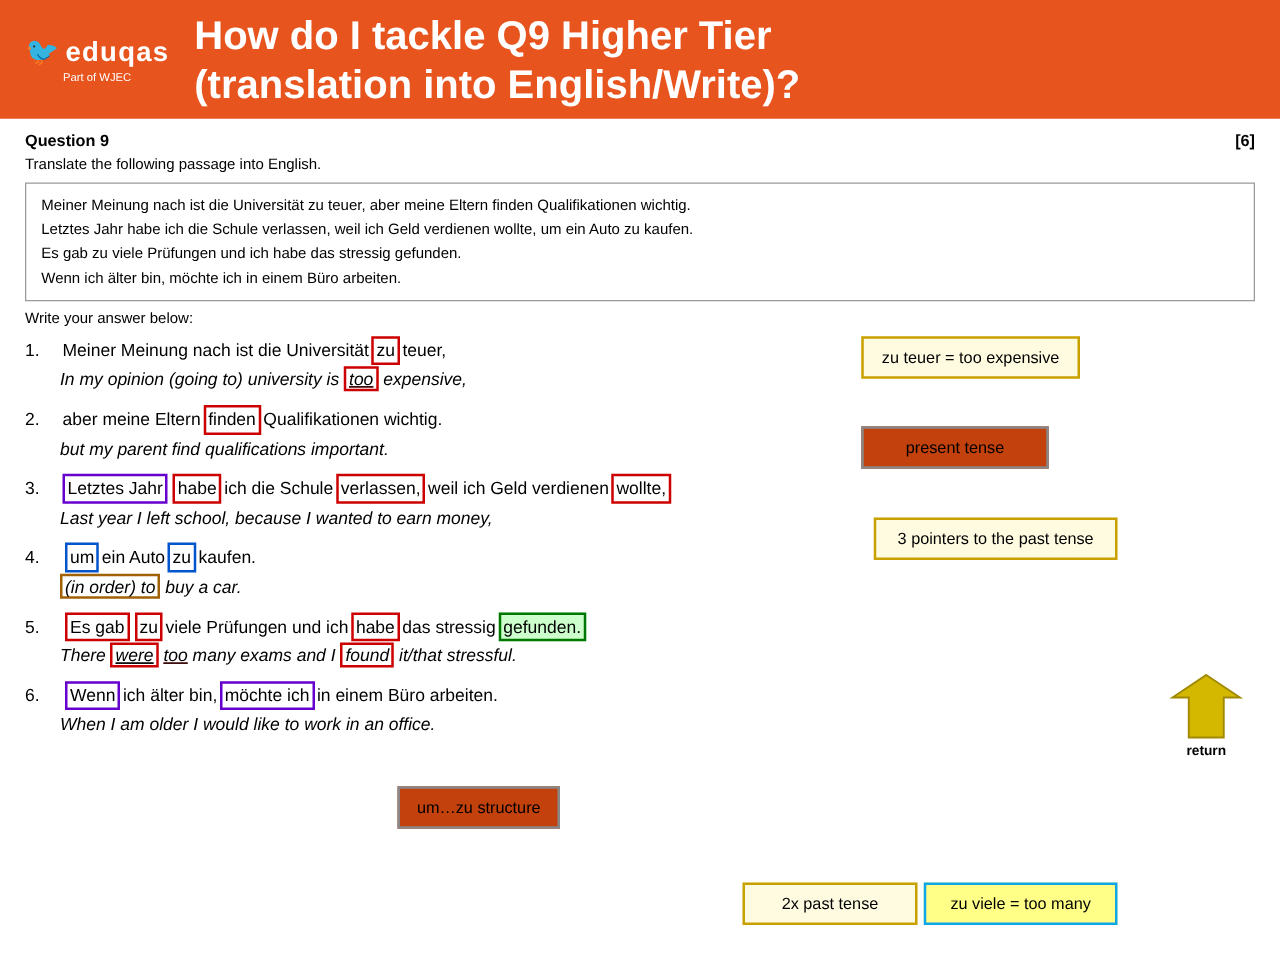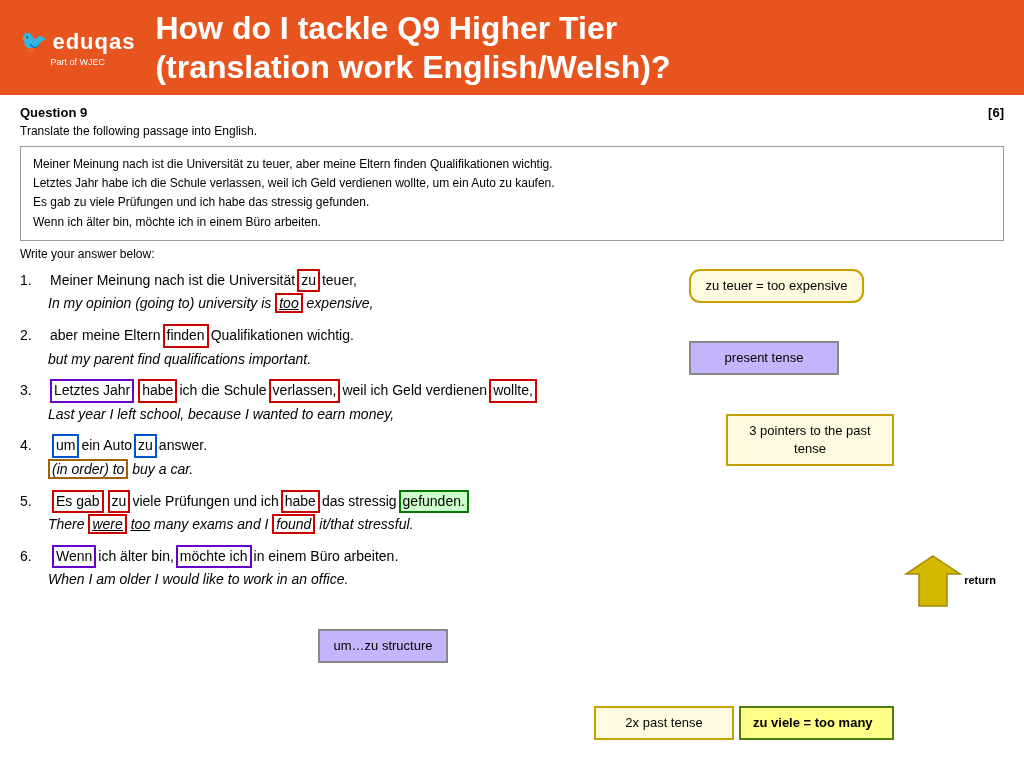--- a/index.html
+++ b/index.html
@@ -146,59 +146,59 @@
     .info-box {
       border: 2px solid #c8a000;
       background: #fffbe0;
       padding: 6px 12px;
       font-size: 13px;
       text-align: center;
       position: absolute;
     }
     .info-box-plain {
       border: 2px solid #888;
-      background: #c4b5fd;
+      background: #c2410c;
       padding: 6px 12px;
       font-size: 13px;
       text-align: center;
       position: absolute;
     }
     .info-box-yellow {
-      border: 2px solid #4d7c0f;
+      border: 2px solid #0ea5e9;
       background: #ffff88;
       padding: 6px 12px;
       font-size: 13px;
+      text-align: center;
       position: absolute;
-      font-weight: bold;
     }
 
     
     .return-arrow {
       position: absolute;
       right: 8px;
       bottom: 10px;
       display: flex;
-      flex-direction: row;
+      flex-direction: column;
       align-items: center;
     }
   </style>
 </head>
 <body>
 
 <div class="header">
   <div class="logo-area">
     <div class="logo-box">
       <span>🐦</span>
       <span>eduqas</span>
     </div>
     <div class="logo-sub">Part of WJEC</div>
   </div>
   <div class="header-title">
     <div>How do I tackle Q9 Higher Tier</div>
-    <div>(translation work English/Welsh)?</div>
+    <div>(translation into English/Write)?</div>
   </div>
 </div>
 
 <div class="main">
 
   <div class="question-header">
     <span>Question 9</span>
     <span>[6]</span>
   </div>
   <div class="write-below">
@@ -249,21 +249,21 @@
     <div class="translation-line">
       <em>Last year I left school, because I wanted to earn money,</em>
     </div>
 
     <div class="sentence-line">
       <span class="sentence-num">4.</span>
       <span> </span>
         <span class="box-blue">um</span>
         <span> ein Auto </span>
         <span class="box-blue">zu</span>
-        <span> answer.</span>
+        <span> kaufen.</span>
     </div>
     <div class="translation-line">
       <em><span class="italic-box">(in order) to</span> buy a car.</em>
     </div>
 
     <div class="sentence-line">
       <span class="sentence-num">5.</span>
       <span> </span>
         <span class="box-red">Es gab</span>
         <span> </span>
@@ -282,29 +282,29 @@
       <span> </span>
         <span class="box-purple"> Wenn</span>
         <span> ich älter bin, </span>
         <span class="box-purple">möchte ich</span>
         <span> in einem Büro arbeiten.</span>
     </div>
     <div class="translation-line">
       <em>When I am older I would like to work in an office.</em>
     </div>
 
-    <div class="info-box" style="right: 140px; top: 0px; width: 175px; border-radius: 11px;">
+    <div class="info-box" style="right: 140px; top: 0px; width: 175px;">
       <span>zu teuer = too expensive</span>
     </div>
 
     <div class="info-box-plain" style="right: 165px; top: 72px; width: 150px;">
       <span>present tense</span>
     </div>
 
-    <div class="info-box" style="right: 110px; top: 145px; width: 168px;">
+    <div class="info-box" style="right: 110px; top: 145px; width: 195px;">
       <span>3 pointers to the past tense</span>
     </div>
 
     <div class="info-box-plain" style="left: 298px; top: 360px; width: 130px;">
       <span>um…zu structure</span>
     </div>
 
     <div class="info-box" style="right: 270px; top: 437px; width: 140px;">
       <span>2x past tense</span>
     </div>

